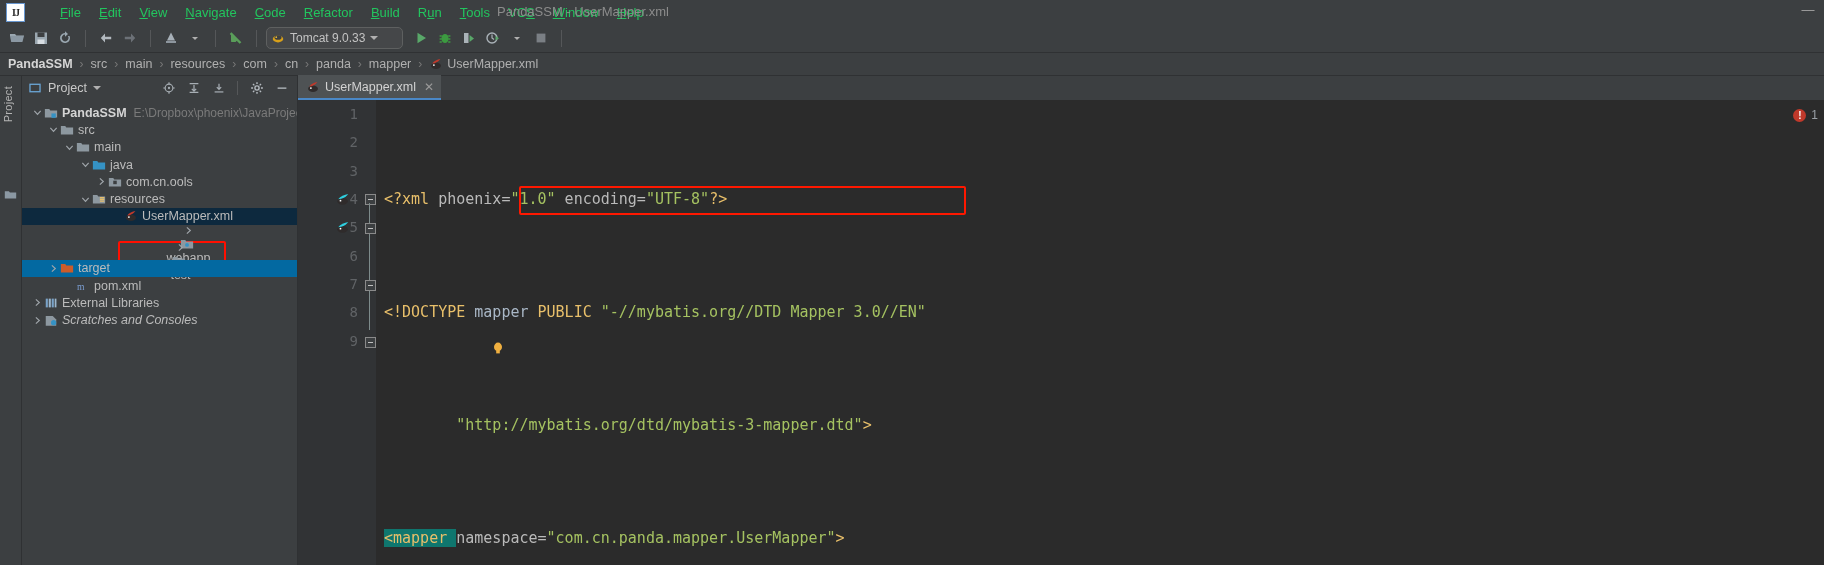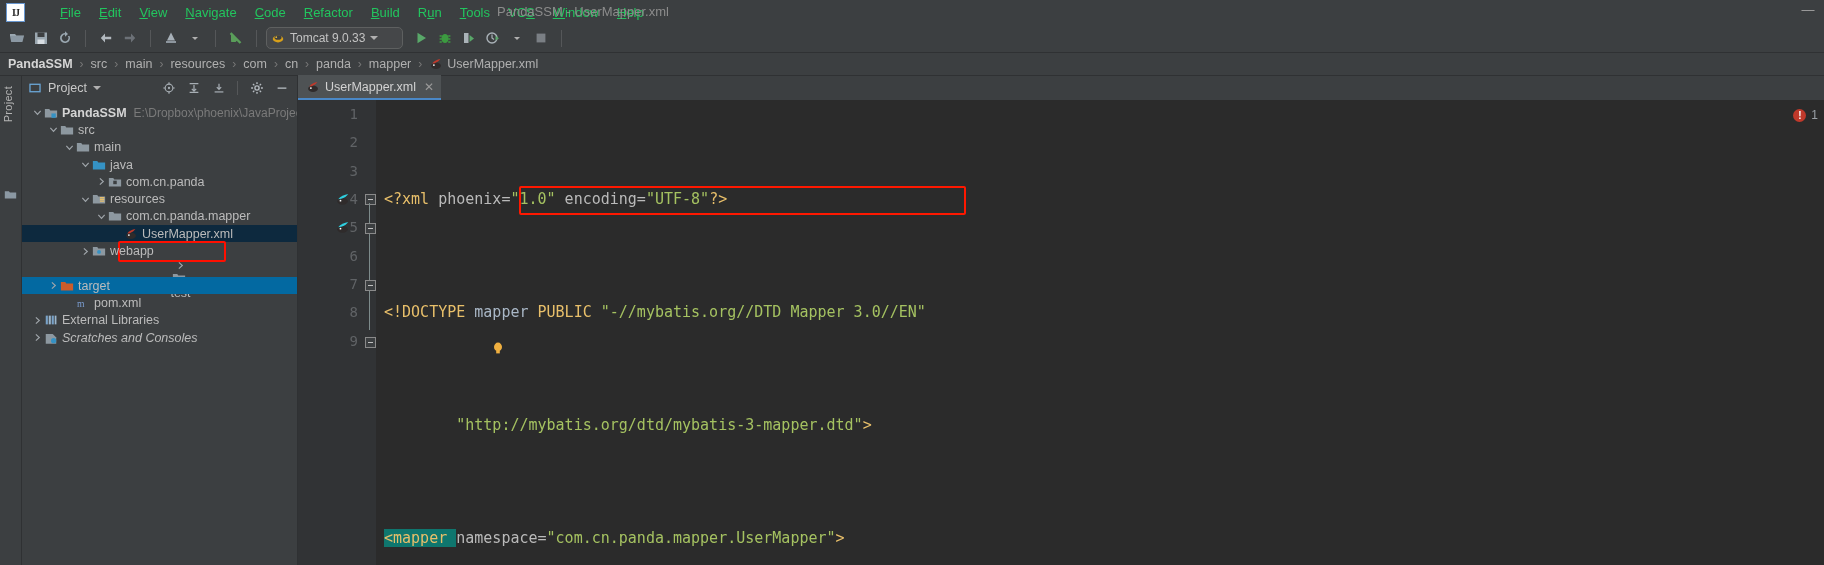--- a/index.html
+++ b/index.html
@@ -385,62 +385,49 @@
               <svg width="9" height="9" viewBox="0 0 10 10">
                 <path d="M3.2 1.5 7 5l-3.8 3.5" stroke="#a0a6ab" stroke-width="1.3" fill="none"></path>
               </svg>
             </span>
             <span class="ico">
               <svg width="14" height="14" viewBox="0 0 16 16">
                 <path d="M1 3.5h5l1.2 1.5H15v8H1z" fill="#8d98a0"></path>
                 <rect x="6" y="6.5" width="4" height="4" fill="#3c3f41"></rect>
               </svg>
             </span>
-            <span class="lbl">com.cn.panda</span>
+            <span class="lbl">com.cn.ools</span>
           </div>
           <div class="row" style="padding-left: 58px;">
             <span class="arrow">
               <svg width="9" height="9" viewBox="0 0 10 10">
                 <path d="M1.5 3.2 5 7l3.5-3.8" stroke="#a0a6ab" stroke-width="1.3" fill="none"></path>
               </svg>
             </span>
             <span class="ico">
               <svg width="14" height="14" viewBox="0 0 16 16">
                 <path d="M1 3.5h5l1.2 1.5H15v8H1z" fill="#8d98a0"></path>
                 <path d="M9 6.5h5M9 8.5h5M9 10.5h5" stroke="#e8bf6a" stroke-width="1.3"></path>
               </svg>
             </span>
             <span class="lbl">resources</span>
-          </div>
-          <div class="row" style="padding-left: 74px;">
-            <span class="arrow">
-              <svg width="9" height="9" viewBox="0 0 10 10">
-                <path d="M1.5 3.2 5 7l3.5-3.8" stroke="#a0a6ab" stroke-width="1.3" fill="none"></path>
-              </svg>
-            </span>
-            <span class="ico">
-              <svg width="14" height="14" viewBox="0 0 16 16">
-                <path d="M1 3.5h5l1.2 1.5H15v8H1z" fill="#8d98a0"></path>
-              </svg>
-            </span>
-            <span class="lbl">com.cn.panda.mapper</span>
           </div>
           <div class="row sel" style="padding-left: 90px;">
             <span class="arrow"></span>
             <span class="ico">
               <svg width="14" height="14" viewBox="0 0 16 16">
                 <ellipse cx="8" cy="10" rx="5.6" ry="3.8" fill="#2f2b2b"></ellipse>
                 <path d="M3.6 7.5c2-3 6-4.6 9.4-5.1-1.4 2.1-3.6 3.8-6.4 4.6z" fill="#c0392b"></path>
                 <circle cx="5.6" cy="9.2" r="1" fill="#fff"></circle>
               </svg>
             </span>
             <span class="lbl">UserMapper.xml</span>
           </div>
           <div class="redbox" style="left: 96px; top: 141.4px; width: 104px; height: 17px;"></div>
-          <div class="row" style="padding-left: 58px;">
+          <div class="row" style="padding-left: 58px; flex-direction: column;">
             <span class="arrow">
               <svg width="9" height="9" viewBox="0 0 10 10">
                 <path d="M3.2 1.5 7 5l-3.8 3.5" stroke="#a0a6ab" stroke-width="1.3" fill="none"></path>
               </svg>
             </span>
             <span class="ico">
               <svg width="14" height="14" viewBox="0 0 16 16">
                 <path d="M1 3.5h5l1.2 1.5H15v8H1z" fill="#8d98a0"></path>
                 <circle cx="8" cy="9" r="2.2" fill="#3592c4"></circle>
               </svg>

